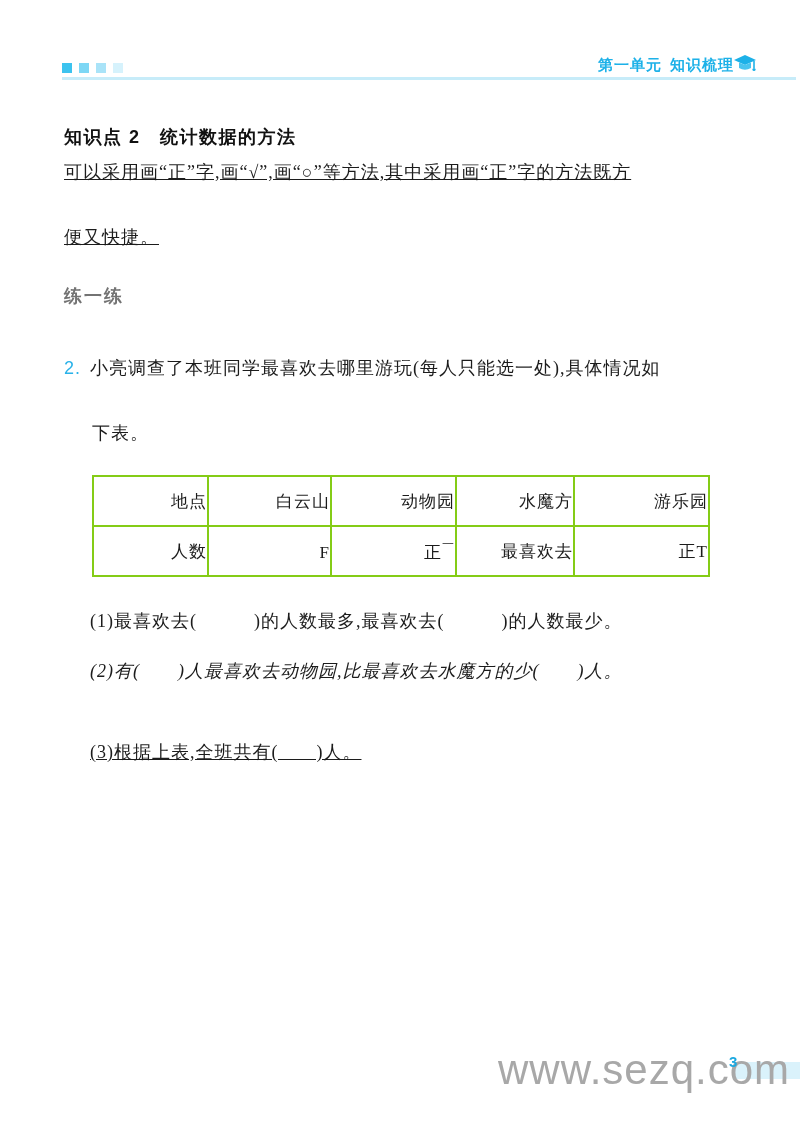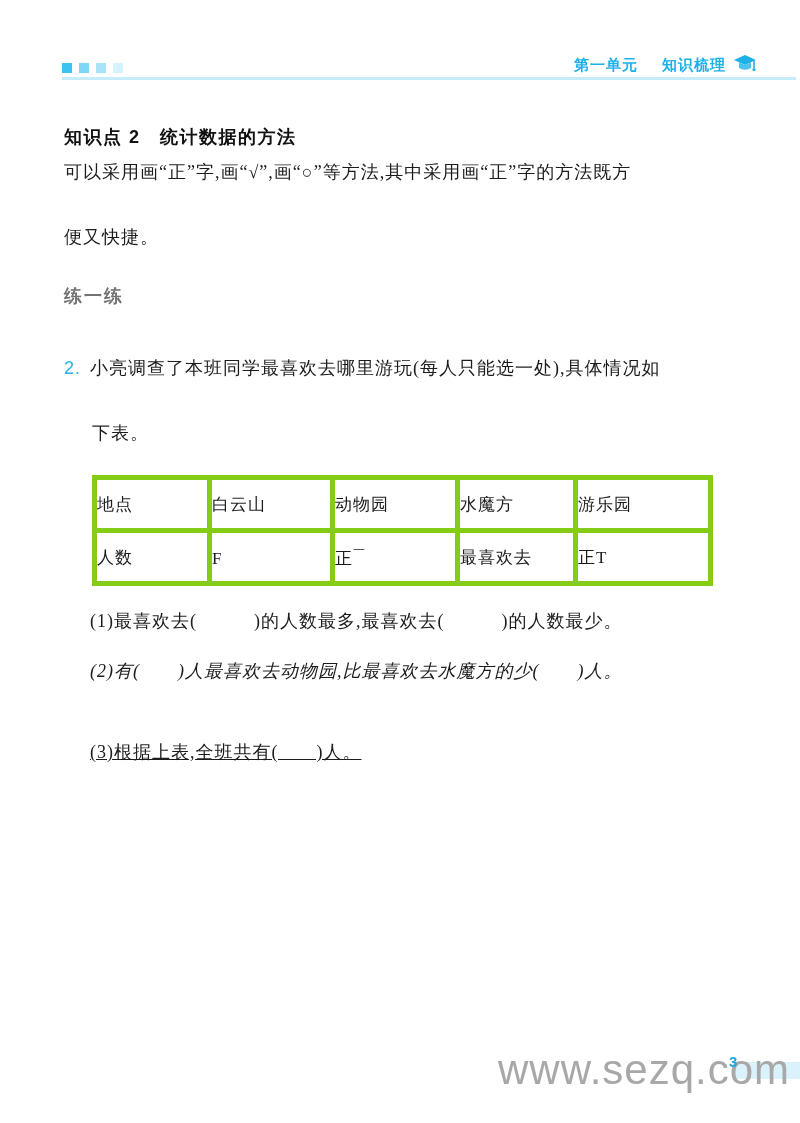--- a/index.html
+++ b/index.html
@@ -8,53 +8,53 @@
     overflow:hidden; color:#1c1c1c;
     font-family:"Liberation Serif","DejaVu Serif",serif;
   }
   
   .squares { position:absolute; left:62px; top:63px; display:flex; gap:7px; }
   .sq { width:10px; height:10px; }
   .sq1 { background:#3cc3ef; } .sq2 { background:#7dd7f5; }
   .sq3 { background:#a9e3f8; } .sq4 { background:#d6f2fc; }
   .header-line { position:absolute; left:62px; top:77px; width:734px; height:3px; background:#c7ecf9; }
   .header-right {
-    position:absolute; top:55px; right:44px; display:flex; align-items:center; gap:8px;
+    position:absolute; top:55px; right:44px; display:flex; align-items:center; 
     color:#1db1e8; font-family:"Liberation Sans","DejaVu Sans",sans-serif;
     font-weight:bold; font-size:15px; letter-spacing:1px;
   }
   .header-right .gap { width:8px; }
   
   .kp-title {
     position:absolute; left:64px; top:94px; color:#111;
     font-family:"Liberation Sans","DejaVu Sans",sans-serif;
     font-weight:bold; font-size:18px; letter-spacing:1.5px;margin-top:31px;
   }
-  .kp-body { position:absolute; left:64px; top:140px; width:678px; font-size:18px; letter-spacing:1px; }
+  .kp-body { position:absolute; left:64px; top:140px; width:678px; font-size:18px; letter-spacing:1px;text-decoration:underline; }
   .kp-body .line { height:65px; line-height:65px; white-space:pre-wrap; }
   
   .practice-heading {
     position:absolute; left:64px; top:284px; color:#737373;
     font-family:"Liberation Sans","DejaVu Sans",sans-serif;
     font-weight:bold; font-size:18px; letter-spacing:2px;
   }
   .q2 { position:absolute; left:64px; top:336px; width:678px; font-size:18px; letter-spacing:1px; }
   .q2 .row1 { display:flex; height:65px; line-height:65px; }
   .q2 .num {
     color:#29b2e9; width:26px; flex:0 0 26px;
     font-family:"Liberation Sans","DejaVu Sans",sans-serif; font-size:18px;
   }
   .q2 .row2 { margin-left:28px; height:65px; line-height:65px; }
   
   .survey-table {
     position:absolute; left:92px; top:475px; width:616px;
     border-collapse:collapse; table-layout:fixed;
   }
   .survey-table td {
-    border:5px solid #84cc16; height:48px; text-align:left;
+    border:2px solid #84cc16; height:48px; text-align:right;
     vertical-align:middle; font-size:17px; letter-spacing:1px; padding:0;
   }
   .tally-sup { font-size:12px; vertical-align:super; position:relative; top:-3px; }
   
   .subq {
     position:absolute; left:90px; font-size:18px; letter-spacing:1px;
     white-space:pre-wrap; line-height:26px;
   }
   .subq1 { top:608px; } .subq2 { top:658px;font-style:italic; } .subq3 { top:739px;text-decoration:underline; } .subq4 { top:804px; }
   

